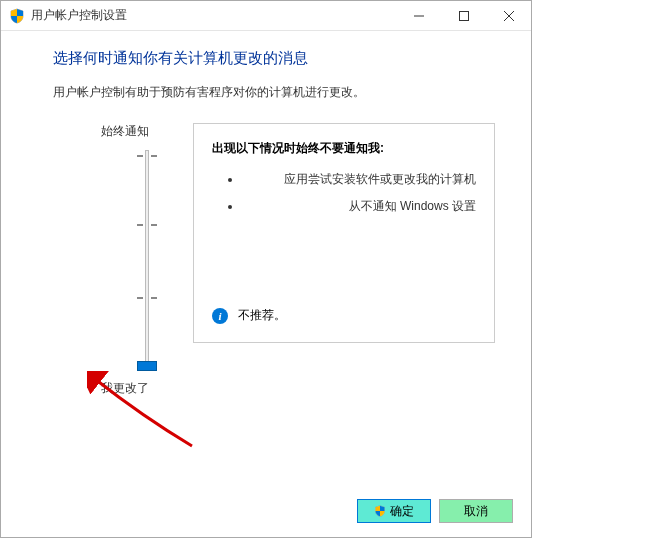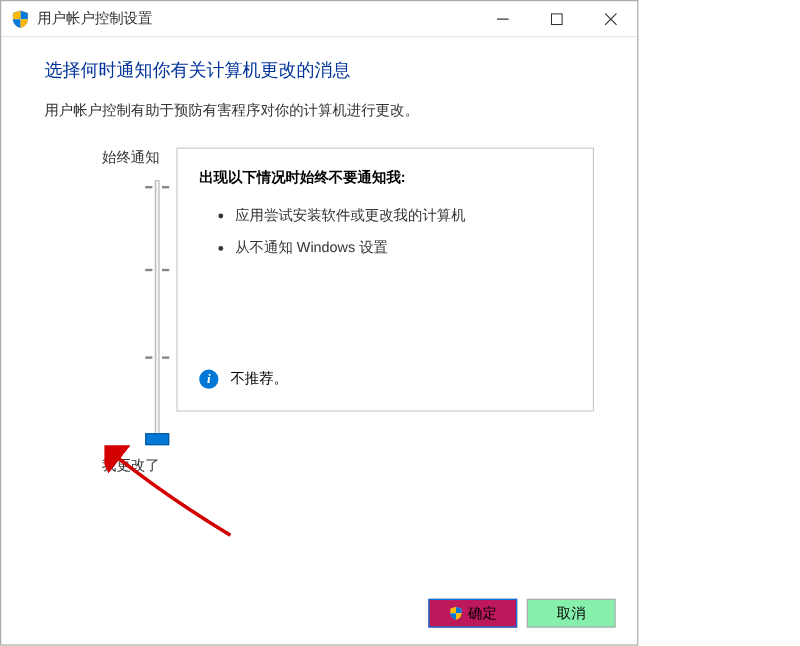--- a/index.html
+++ b/index.html
@@ -33,21 +33,21 @@
     display: flex; align-items: center; justify-content: center;
   }
   .title-text { flex: 1; font-size: 12px; color: #333; }
   .win-controls { display: flex; height: 100%; }
   .win-btn {
     width: 45px; height: 100%;
     display: flex; align-items: center; justify-content: center;
     color: #333;
   }
   .content {
-    padding: 18px 36px 0 36px;
+    padding: 18px 36px 0 52px;
   }
   .page-title {
     color: #003399;
     font-size: 15px;
     margin-bottom: 16px;
   }
   .desc {
     color: #333;
     font-size: 12px;
     margin-bottom: 20px;
@@ -109,37 +109,37 @@
     transform: translate(-50%, -50%);
     width: 20px; height: 10px;
     background: #0078d7;
     border: 1px solid #005a9e;
     cursor: pointer;
   }
   .info-panel {
     flex: 1;
     border: 1px solid #ccc;
     padding: 16px 18px 18px 18px;
-    margin-left: 14px;
+    margin-left: 44px;
     min-height: 220px;
     display: flex;
     flex-direction: column;
   }
   .info-heading {
     font-weight: bold;
     font-size: 12px;
     margin-bottom: 14px;
   }
   .info-list {
     list-style: disc;
     padding-left: 30px;
     font-size: 12px;
     color: #333;
   }
-  .info-list li { margin-bottom: 10px; }
+  .info-list li { margin-bottom: 10px; text-align: right; }
   .info-footer {
     margin-top: auto;
     display: flex;
     align-items: center;
     gap: 10px;
     font-size: 12px;
   }
   .info-icon {
     width: 16px; height: 16px;
     border-radius: 50%;
@@ -165,21 +165,21 @@
     background: #86efac;
     font-size: 12px;
     cursor: pointer;
     display: flex;
     align-items: center;
     justify-content: center;
     gap: 4px;
     padding: 0 8px;
   }
   .btn.primary {
-    background: #be185d;
+    background: #5eead4;
     border-color: #0078d7;
   }
   .shield-small svg { display:block; }
   .arrow-annotation {
     position: absolute;
     pointer-events: none;
   }
 </style>
 </head>
 <body>

